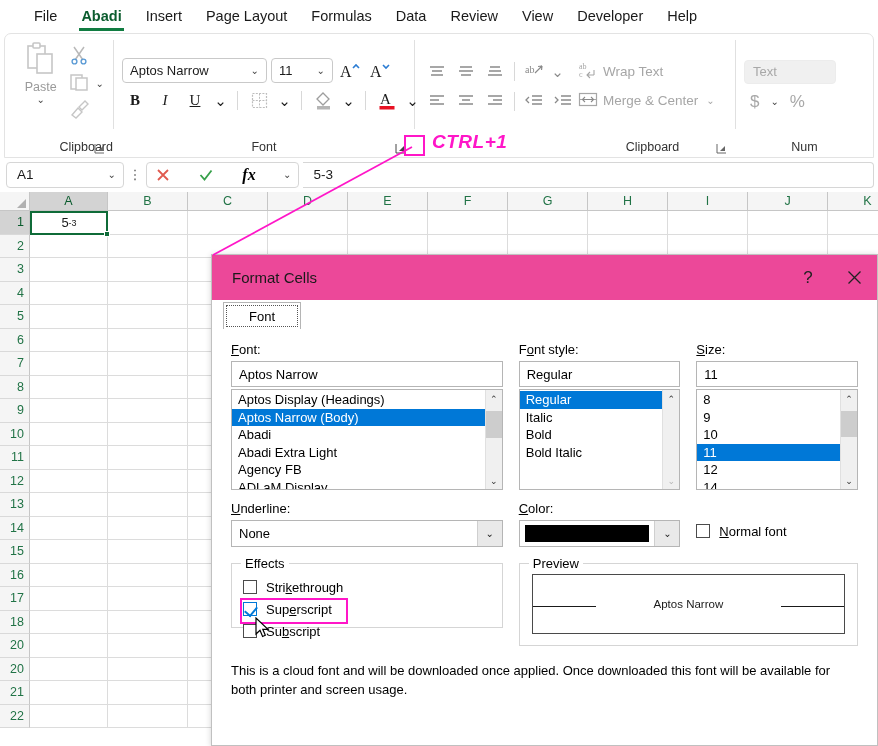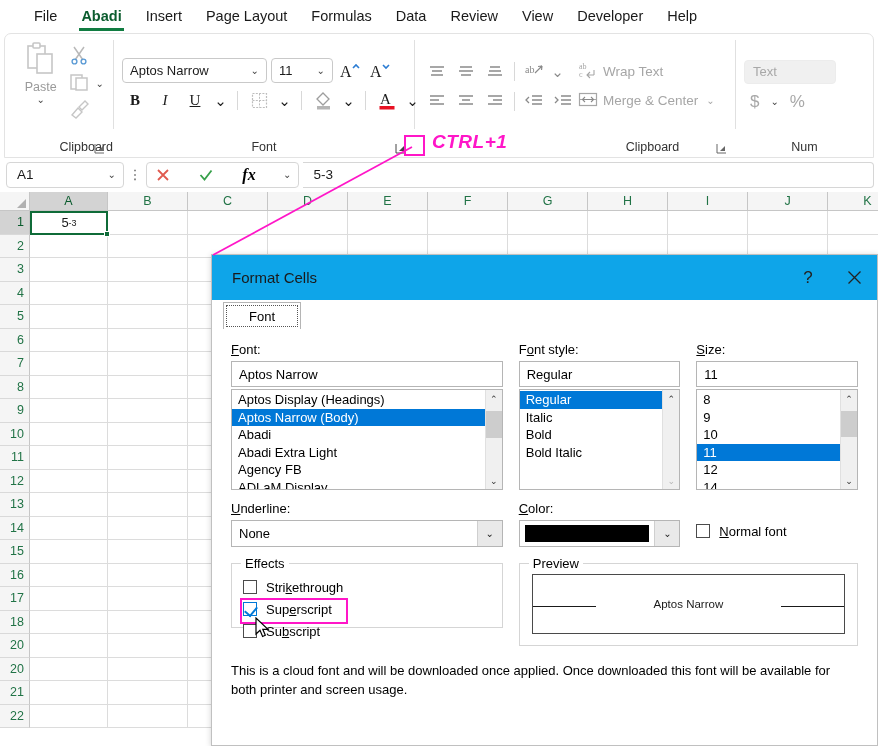--- a/index.html
+++ b/index.html
@@ -194,21 +194,21 @@
 
   
   #dialog {
     position:absolute; left:211px; top:254px; width:667px; height:492px;
     background:#fff; border:1px solid #c0c0c0;
     box-shadow: 0 1px 6px rgba(0,0,0,0.18);
     z-index:40; font-size:13px; color:#000;
   }
   #dlg-title {
     height:45px; display:flex; align-items:center; padding-left:20px;
-    font-size:15px; color:#1a1a1a; background:#0ea5e9;
+    font-size:15px; color:#1a1a1a; background:#ec4899;
   }
   #dlg-title .spacer{flex:1;}
   .dlg-sysbtn { width:46px; height:45px; display:flex; align-items:center; justify-content:center; font-size:17px; color:#222; }
   #dlg-tabs { height:29px; padding-left:11px; display:flex; align-items:flex-end; position:relative; }
   #dlg-tabs::after { content:""; position:absolute; left:0; right:0; bottom:0; height:1px; background:#fff; }
   .dlg-tab {
     height:27px; min-width:78px; padding: 0 14px;
     border:1px solid #b5b5b5; border-bottom:none; background:#fff;
     display:flex; align-items:center; justify-content:center; font-size:13px;
     position:relative; z-index:2;

